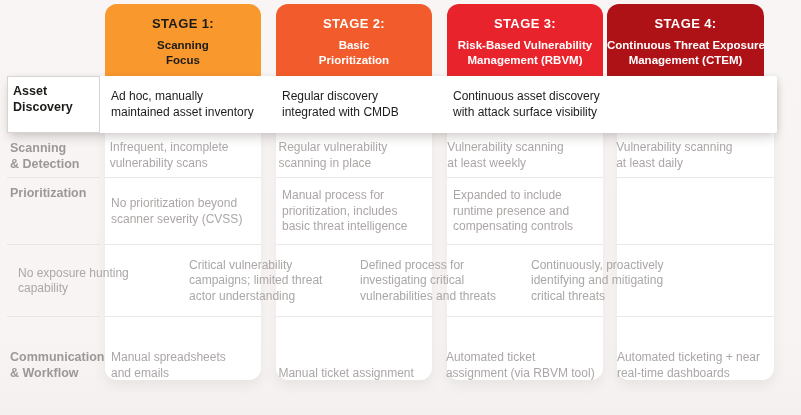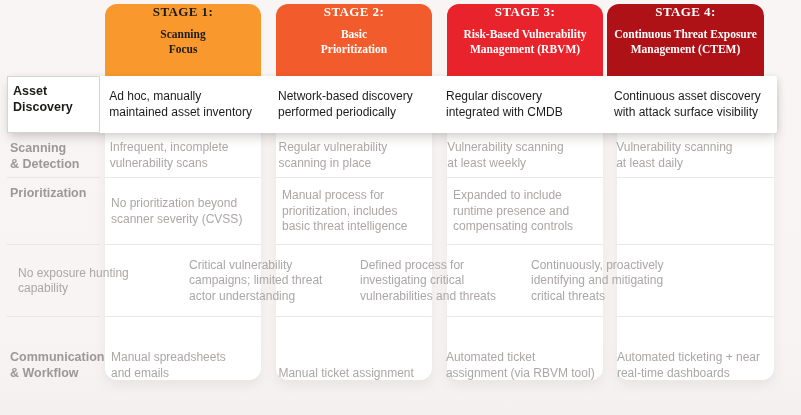--- a/index.html
+++ b/index.html
@@ -5,21 +5,21 @@
   html,body{margin:0;padding:0;background:#ffffff;}
   .canvas{
     position:relative;width:801px;height:415px;overflow:hidden;
     background:linear-gradient(180deg,#f8f5f4 0%,#f7f4f3 82%,#f3f0ef 100%);
     font-family:"Liberation Sans","DejaVu Sans",sans-serif;
     -webkit-font-smoothing:antialiased;
   }
   
   .header{
     position:absolute;top:4px;height:72px;border-radius:12px 12px 0 0;
-    text-align:center;box-sizing:border-box;z-index:2;font-family:Liberation Serif, serif;
+    text-align:center;box-sizing:border-box;padding-top:12px;z-index:2;
   }
   .h1{left:105px;width:156px;background:#F8982D;color:#1b1b19;}
   .h2{left:276px;width:156px;background:#F25B2B;color:#ffffff;}
   .h3{left:447px;width:156px;background:#E9232C;color:#ffffff;}
   .h4{left:607px;width:157px;background:#AE1217;color:#ffffff;}
   .header .title{font-weight:bold;font-size:13px;letter-spacing:.4px;}
   .header .subtitle{font-weight:bold;font-size:11.5px;line-height:14.5px;margin-top:7px;white-space:pre;}
   
   .card{
     position:absolute;top:76px;height:304px;background:#ffffff;
@@ -111,22 +111,20 @@
   <div class="dv dv-1 y3"></div>
   <div class="dv dv-2 y3"></div>
   <div class="dv dv-3 y3"></div>
   <div class="dv dv-4 y3"></div>
 
   <div class="row row-asset">
     <div class="label">Asset
 Discovery</div>
     <div class="cell">Ad hoc, manually
 maintained asset inventory</div>
-    <div class="cell">Network-based discovery
-performed periodically</div>
     <div class="cell">Regular discovery
 integrated with CMDB</div>
     <div class="cell">Continuous asset discovery
 with attack surface visibility</div>
   </div>
 
   <div class="row row-scan">
     <div class="label">Scanning
 &amp; Detection</div>
     <div class="cell">Infrequent, incomplete

